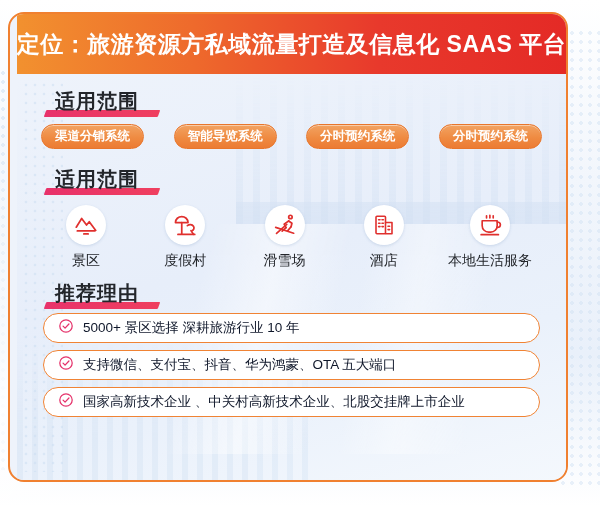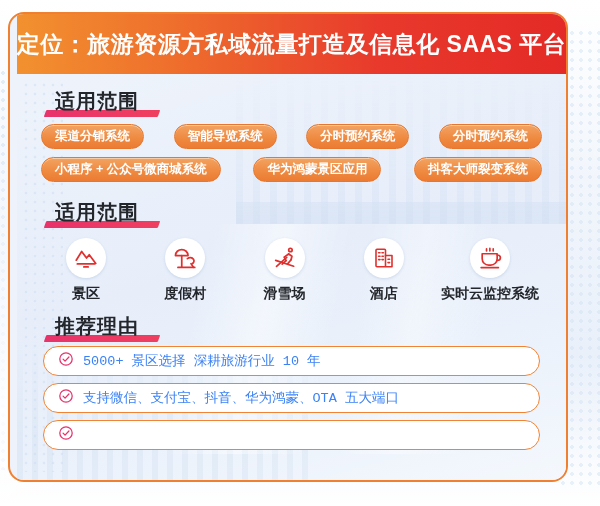--- a/index.html
+++ b/index.html
@@ -76,31 +76,31 @@
     box-shadow:inset 0 1px 0 rgba(255,255,255,.45);
   }
 
   
   .icon-row{display:flex;justify-content:space-between;align-items:flex-start;
     padding:6px 14px 0 14px;margin-top:4px;}
   .icon-item{display:flex;flex-direction:column;align-items:center;width:82px;}
   .icon-circle{width:40px;height:40px;border-radius:50%;background:#ffffff;
     display:flex;align-items:center;justify-content:center;
     box-shadow:0 1px 3px rgba(120,150,190,.28);}
-  .icon-label{margin-top:7px;font-size:14px;font-weight:bold;color:#23262b;
+  .icon-label{margin-top:7px;font-size:14px;font-weight:normal;color:#23262b;
     white-space:nowrap;}
 
   
   .reasons{padding:4px 12px 0 12px;}
   .reason{
     display:flex;align-items:center;gap:9px;
     height:30px;margin-bottom:7px;padding:0 14px;box-sizing:border-box;
     border:1.5px solid #f08334;border-radius:15px;background:#ffffff;
   }
-  .reason .rtxt{font-size:13.5px;color:#3b82f6;white-space:nowrap;font-family:Liberation Mono, monospace;}
+  .reason .rtxt{font-size:13.5px;color:#0f172a;white-space:nowrap;}
   .chk{flex:0 0 auto;}
 </style>
 </head>
 <body>
 
 <div class="page-bg">
   <div class="bg-grid"></div>
   <div class="bg-grid r"></div>
   <div class="bg-sweep"></div>
 </div>
@@ -124,25 +124,20 @@
         <span class="bar"></span>
         <span class="txt">适用范围</span>
       </div>
 
       <div class="tag-rows">
         <div class="tag-row spread">
           <span class="tag">渠道分销系统</span>
           <span class="tag">智能导览系统</span>
           <span class="tag">分时预约系统</span>
           <span class="tag">分时预约系统</span>
-        </div>
-        <div class="tag-row spread">
-          <span class="tag">小程序 + 公众号微商城系统</span>
-          <span class="tag">华为鸿蒙景区应用</span>
-          <span class="tag">抖客大师裂变系统</span>
         </div>
       </div>
 
       
       <div class="sec-head" style="margin-top:9px;">
         <span class="bar"></span>
         <span class="txt">适用范围</span>
       </div>
 
       <div class="icon-row">
@@ -201,21 +196,21 @@
 
         <div class="icon-item" style="width:96px;">
           <span class="icon-circle">
             <svg width="25" height="25" viewBox="0 0 24 24" fill="none" stroke="#e0302e" stroke-width="1.6" stroke-linecap="round" stroke-linejoin="round">
               <path d="M8.2 2.6v2.1M11.4 2.2v2.5M14.6 2.6v2.1"></path>
               <path d="M4 7.4h14.4v4.8a6.2 6.2 0 0 1-6.2 6.2h-2A6.2 6.2 0 0 1 4 12.2z"></path>
               <path d="M18.4 8.6c2 0 3.1 1.1 3.1 2.6s-1.2 2.6-3.1 2.6"></path>
               <path d="M3 20.8h16.6"></path>
             </svg>
           </span>
-          <span class="icon-label">实时云监控系统</span>
+          <span class="icon-label">本地生活服务</span>
         </div>
 
       </div>
 
       
       <div class="sec-head" style="margin-top:10px;">
         <span class="bar"></span>
         <span class="txt">推荐理由</span>
       </div>
 
@@ -241,19 +236,20 @@
           <span class="rtxt">支持微信、支付宝、抖音、华为鸿蒙、OTA 五大端口</span>
         </div>
 
         <div class="reason">
           <span class="chk">
             <svg width="16" height="16" viewBox="0 0 24 24" fill="none" stroke="#e5336b" stroke-width="1.9" stroke-linecap="round" stroke-linejoin="round">
               <circle cx="12" cy="12" r="9.3"></circle>
               <path d="M7.6 12.2 L10.6 15.2 L16.4 9"></path>
             </svg>
           </span>
+          <span class="rtxt">国家高新技术企业 、中关村高新技术企业、北股交挂牌上市企业</span>
         </div>
 
       </div>
 
     </div>
   </div>
 </div>
 
 </body></html>

